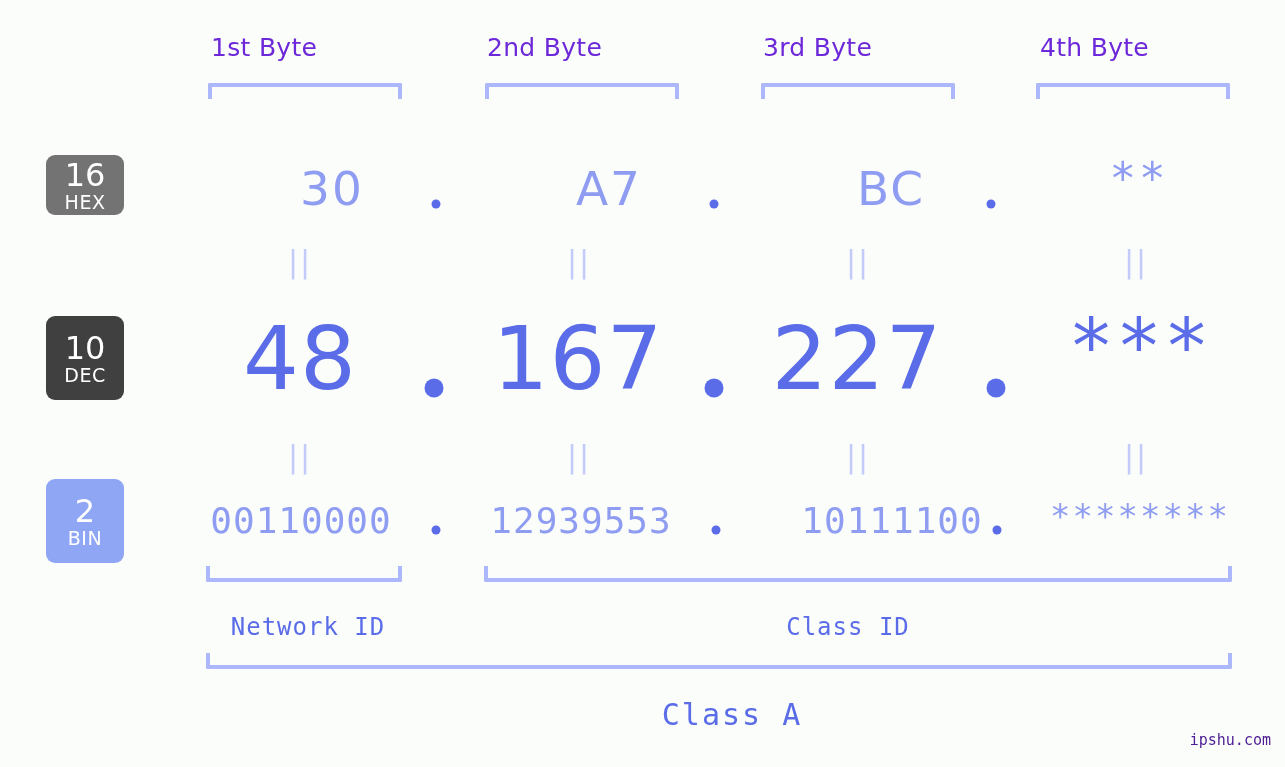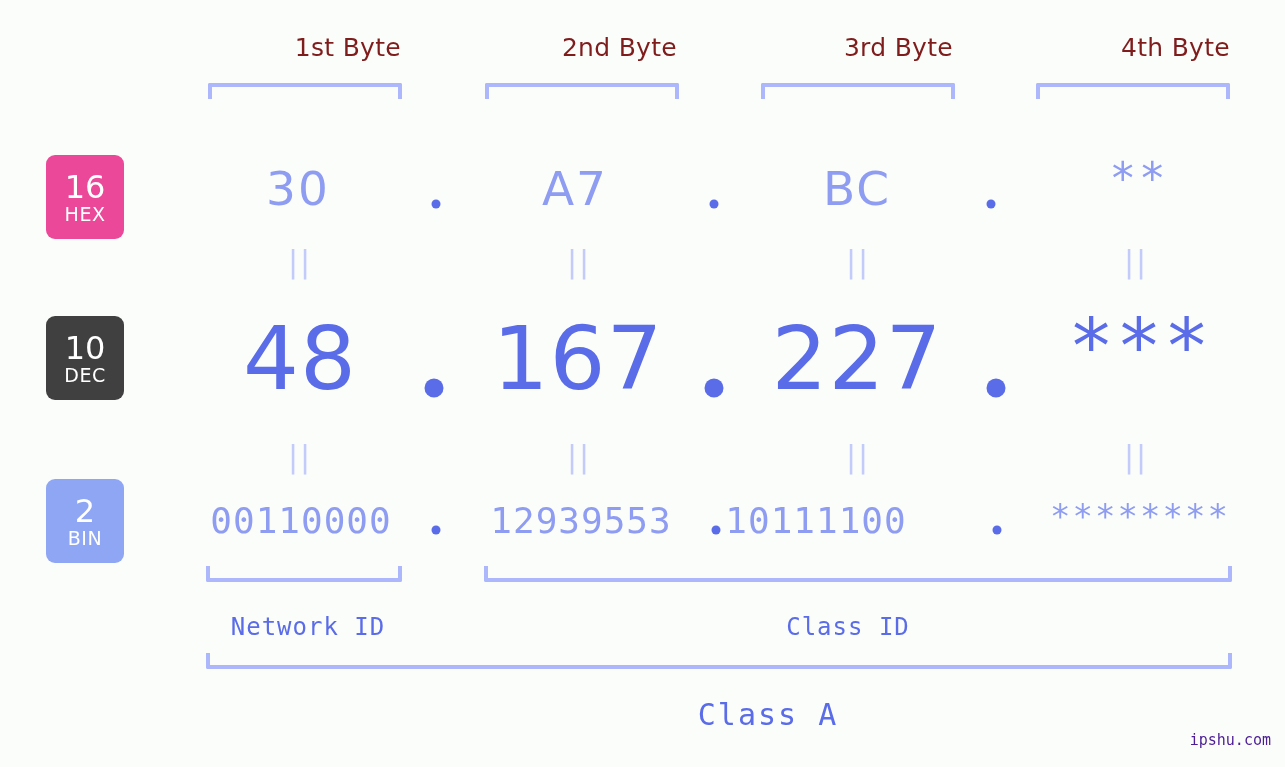--- a/index.html
+++ b/index.html
@@ -18,22 +18,22 @@
     position: absolute;
     inset: 0;
   }
 
   
   .byte-header {
     position: absolute;
     top: 33px;
     font-family: "DejaVu Sans", sans-serif;
     font-size: 25px;
-    color: #7f1d1d;
-    text-align: right;
+    color: #6d28d9;
+    text-align: left;
     letter-spacing: 0.3px;
     white-space: nowrap;
   }
 
   
   .bracket {
     position: absolute;
     box-sizing: border-box;
     height: 16px;
   }
@@ -69,21 +69,21 @@
     font-weight: 400;
     font-family: "DejaVu Sans", sans-serif;
   }
   .badge .name {
     font-size: 19px;
     line-height: 21px;
     font-weight: 400;
     letter-spacing: 0.5px;
     font-family: "DejaVu Sans", sans-serif;
   }
-  .badge-hex { top: 155px; height: 84px; background: #ec4899; }
+  .badge-hex { top: 155px; height: 60px; background: #737373; }
   .badge-dec { top: 316px; height: 84px; background: #404040; }
   .badge-bin { top: 479px; height: 84px; background: #8fa6f5; }
 
   
   .row {
     position: absolute;
     left: 0;
     width: 1285px;
     height: 0;
   }
@@ -93,20 +93,21 @@
     white-space: nowrap;
     transform: translate(-50%, -50%);
   }
 
   
   .hex-val {
     font-family: "DejaVu Sans", sans-serif;
     font-size: 47px;
     color: #8e9cf2;
     letter-spacing: 2px;
+    margin-left: 34px;
   }
   .hex-mask {
     font-family: "DejaVu Sans Mono", monospace;
     font-size: 44px;
     color: #8e9cf2;
     letter-spacing: 3px;
   }
 
   
   .dec-val {
@@ -247,30 +248,30 @@
   <div class="eq" style="left:300px; top:457px;">||</div>
   <div class="eq" style="left:579px; top:457px;">||</div>
   <div class="eq" style="left:858px; top:457px;">||</div>
   <div class="eq" style="left:1136px; top:457px;">||</div>
 
   <div class="row" style="top:520px;">
     <div class="cell bin-val" style="left:301px;">00110000</div>
     <div class="dot dot-bin" style="left:436px; top:10px;"></div>
     <div class="cell bin-val" style="left:581px;">12939553</div>
     <div class="dot dot-bin" style="left:716px; top:10px;"></div>
-    <div class="cell bin-val" style="left:816px;">10111100</div>
+    <div class="cell bin-val" style="left:892px;">10111100</div>
     <div class="dot dot-bin" style="left:997px; top:10px;"></div>
     <div class="cell bin-mask" style="left:1140px; top:-4px;">********</div>
   </div>
 
   <div class="bracket bracket-up" style="left:206px; top:566px; width:196px;"></div>
   <div class="bracket bracket-up" style="left:484px; top:566px; width:748px;"></div>
 
   <div class="id-label" style="left:308px; top:613px;">Network ID</div>
   <div class="id-label" style="left:848px; top:613px;">Class ID</div>
 
   <div class="bracket bracket-up" style="left:206px; top:653px; width:1026px;"></div>
 
-  <div class="class-label" style="left:732px; top:697px;margin-left:36px;">Class A</div>
+  <div class="class-label" style="left:732px; top:697px;">Class A</div>
 
   <div class="watermark">ipshu.com</div>
 
 </div>
 
 </body></html>

